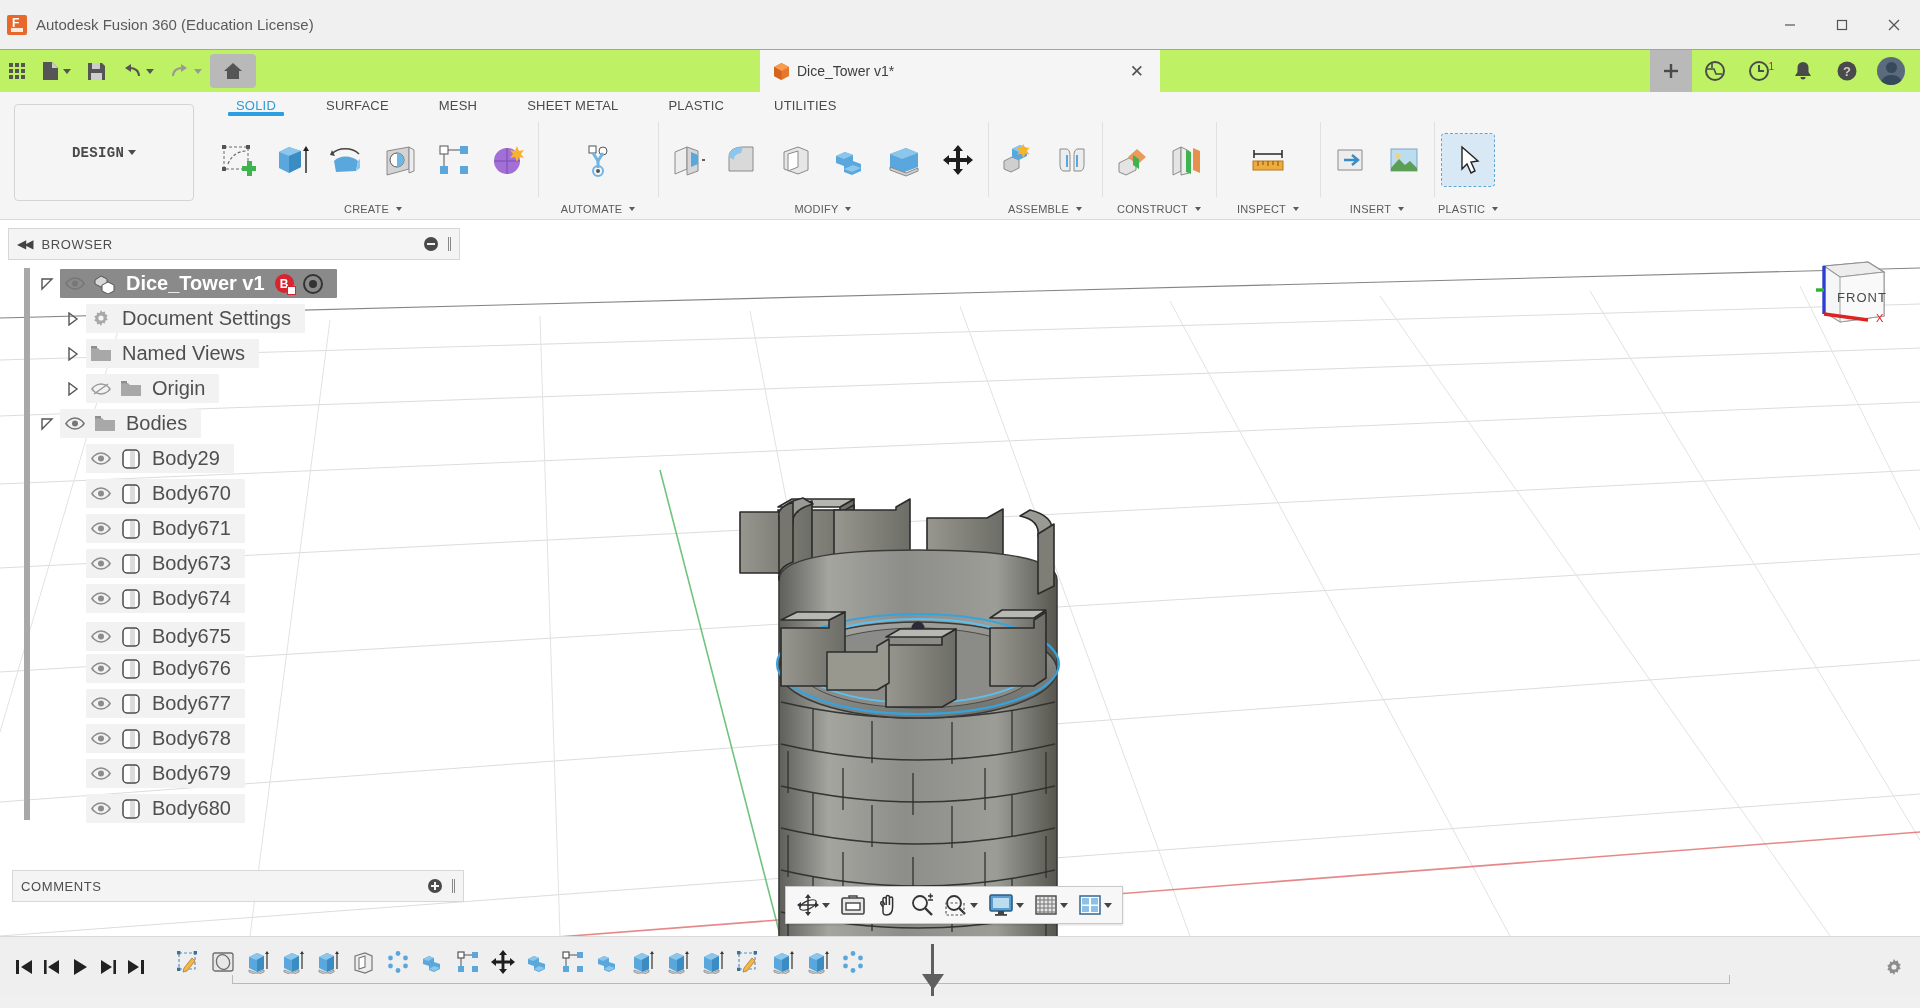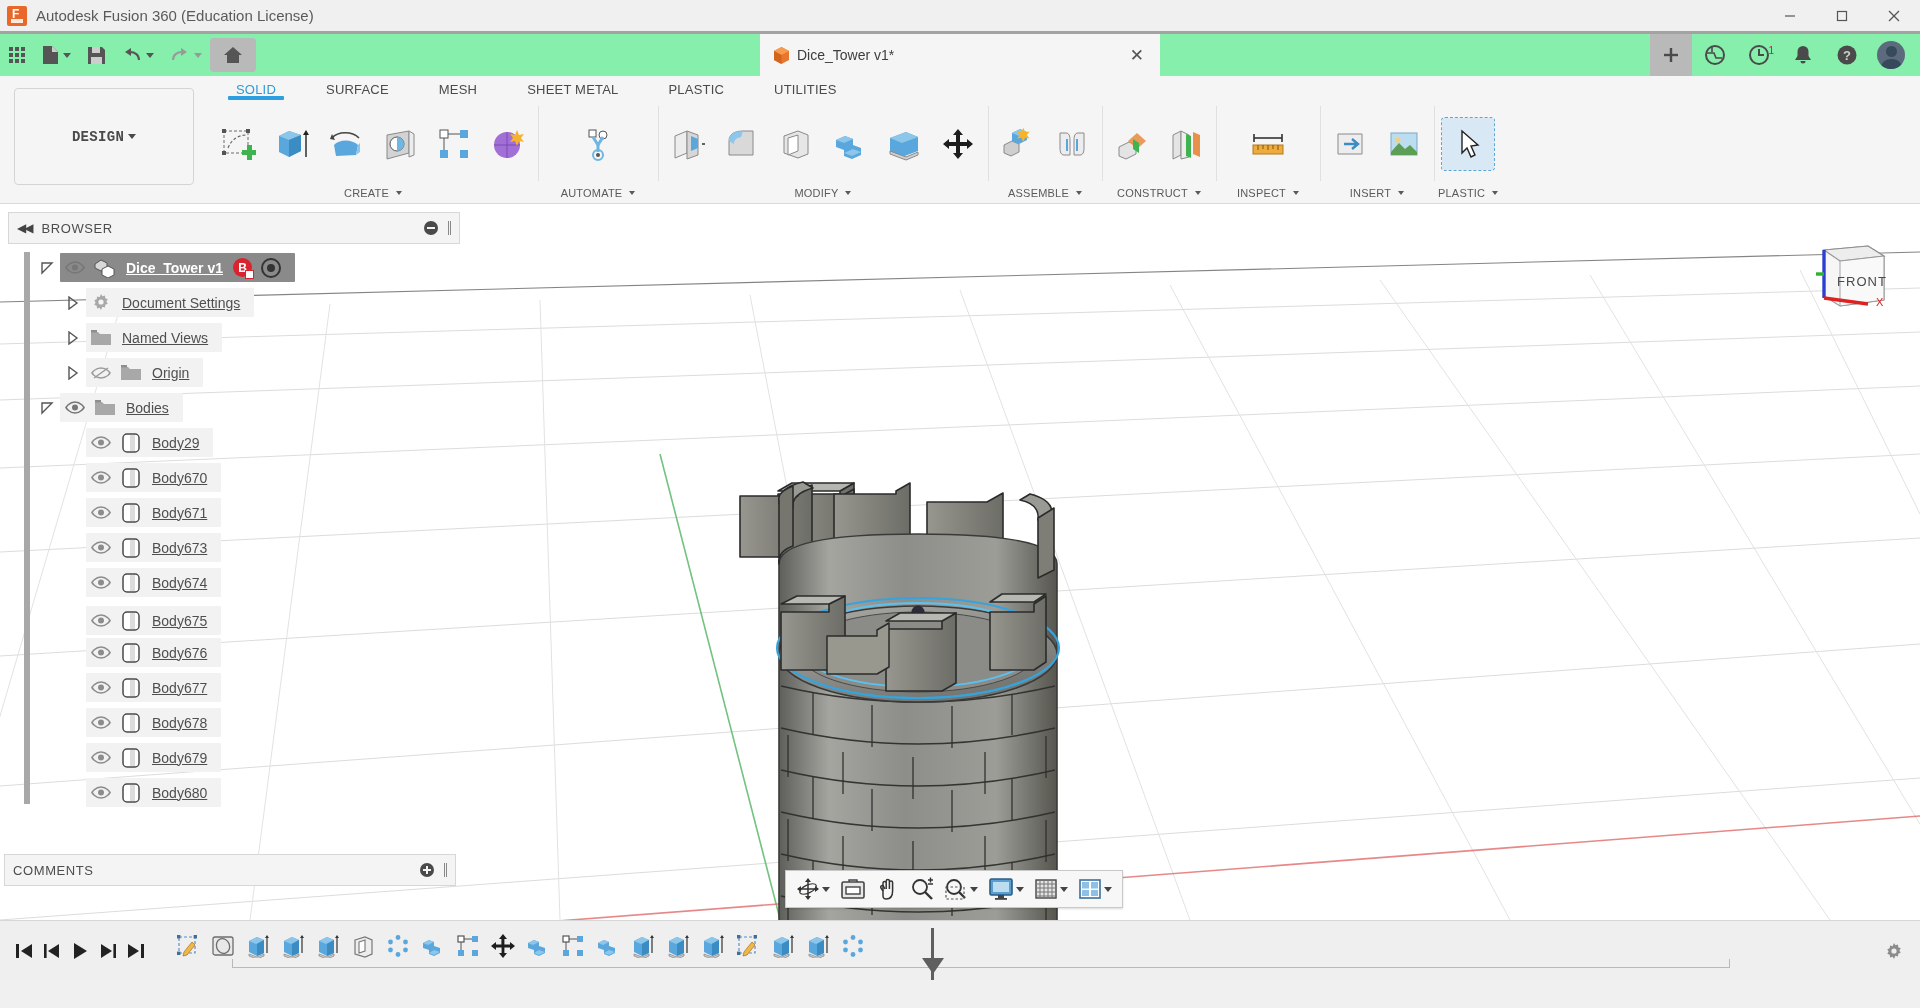--- a/index.html
+++ b/index.html
@@ -5,35 +5,35 @@
   * { box-sizing: border-box; margin:0; padding:0; }
   html,body { width:1920px; height:1008px; overflow:hidden; }
   body {
     font-family: "Liberation Sans", sans-serif;
     background:#f0f0f0;
     color:#3c3c3c;
     -webkit-font-smoothing: antialiased;
   }
   
   #titlebar {
-    height:34px; background:#f0f0f0; display:flex; align-items:center;
-    border-bottom:3px solid #a3a3a3;
+    height:50px; background:#f0f0f0; display:flex; align-items:center;
+    border-bottom:1px solid #a3a3a3;
   }
   #app-icon {
     width:20px;height:20px;margin-left:7px;margin-right:9px;
     background:#e8672b;border-radius:2px;position:relative;flex:none;
   }
   #app-icon:before{content:"F";position:absolute;left:5px;top:1px;color:#fff;font-size:12px;font-weight:bold;font-family:"Liberation Sans",sans-serif;}
   #app-icon:after{content:"";position:absolute;left:4px;bottom:3px;width:12px;height:4px;background:#fff;opacity:.85;}
   #app-title { font-size:15px; color:#5a5a5a; }
   #win-controls { margin-left:auto; display:flex; height:34px; }
   .wbtn { width:52px;height:34px;display:flex;align-items:center;justify-content:center;color:#555; }
   .wbtn svg{display:block}
   
-  #qabar { height:42px; background:#86efac; display:flex; align-items:center; position:relative; }
+  #qabar { height:42px; background:#bef264; display:flex; align-items:center; position:relative; }
   .qa { height:34px; display:flex; align-items:center; justify-content:center; padding:0 8px; color:#555; }
   .qa.home-active{background:#b9b9b9;border-radius:4px;width:46px;}
   .caret { width:0;height:0;border-left:4px solid transparent;border-right:4px solid transparent;border-top:5px solid #555;margin-left:4px; }
   
   #doc-tab-wrap { position:absolute; left:50%; transform:translateX(-50%); display:flex; align-items:center; }
   #doc-tab {
     height:42px; background:#f5f5f5; display:flex; align-items:center;
     padding:0 16px 0 14px; gap:8px; min-width:400px; justify-content:flex-start;
   }
   #doc-tab .cube { width:15px;height:17px;flex:none; }
@@ -84,30 +84,30 @@
   #browser-minus{margin-left:auto;width:14px;height:14px;border-radius:50%;background:#4a4a4a;position:relative;}
   #browser-minus:after{content:"";position:absolute;left:3px;top:6px;width:8px;height:2px;background:#f4f4f4;}
   #browser-grip{width:3px;height:14px;border-left:1px solid #888;border-right:1px solid #888;}
   #tree{ padding-top:6px; position:relative;}
   #tree-rail{position:absolute;left:16px;top:8px;bottom:6px;width:6px;background:#a8a8a8;}
   .trow{ display:flex; align-items:center; height:35px; gap:0; }
   .trow .hl{display:flex;align-items:center;background:#f2f2f2;height:29px;padding-right:14px;border-radius:1px;}
   .arrow{ width:26px;display:flex;align-items:center;justify-content:center;color:#5a5a5a;font-size:13px;}
   .eye{ width:30px;display:flex;align-items:center;justify-content:center;}
   .ficon{ width:30px;display:flex;align-items:center;justify-content:center;}
-  .tlabel{ color:#4f4f4f; font-size:14px; padding-left:6px; white-space:nowrap;text-decoration:underline;}
+  .tlabel{ color:#4f4f4f; font-size:20px; padding-left:6px; white-space:nowrap;}
   #root-row .hl{background:#8a8a8a;}
   #root-row .tlabel{color:#fff;font-weight:bold;}
   .badge-b{width:19px;height:19px;border-radius:50%;background:#d9232e;color:#fff;font-size:12px;font-weight:bold;display:flex;align-items:center;justify-content:center;margin-left:10px;position:relative;}
   .badge-b:after{content:"";position:absolute;right:-2px;bottom:-2px;width:7px;height:7px;background:#fff;border:1px solid #d9232e;}
   .dot-target{width:20px;height:20px;border-radius:50%;border:2px solid #333;margin-left:9px;display:flex;align-items:center;justify-content:center;}
   .dot-target:after{content:"";width:8px;height:8px;border-radius:50%;background:#333;}
   
   #comments{
-    position:absolute;left:4px;bottom:34px;width:452px;height:32px;
+    position:absolute;left:12px;bottom:34px;width:452px;height:32px;
     border:1px solid #d7d7d7;background:#f4f4f4;display:flex;align-items:center;padding:0 8px;gap:10px;z-index:5;
   }
   #comments-title{font-size:13px;letter-spacing:.6px;color:#4d4d4d;}
   #comments-plus{margin-left:auto;width:14px;height:14px;border-radius:50%;background:#4a4a4a;position:relative;}
   #comments-plus:after{content:"";position:absolute;left:3px;top:6px;width:8px;height:2px;background:#f4f4f4;}
   #comments-plus:before{content:"";position:absolute;left:6px;top:3px;width:2px;height:8px;background:#f4f4f4;}
   
   #navbar{
     position:absolute;left:785px;bottom:12px;height:38px;background:#f7f7f7;border:1px solid #c9c9c9;
     display:flex;align-items:center;padding:0 6px;gap:2px;z-index:6;box-shadow:0 1px 2px rgba(0,0,0,.15);

